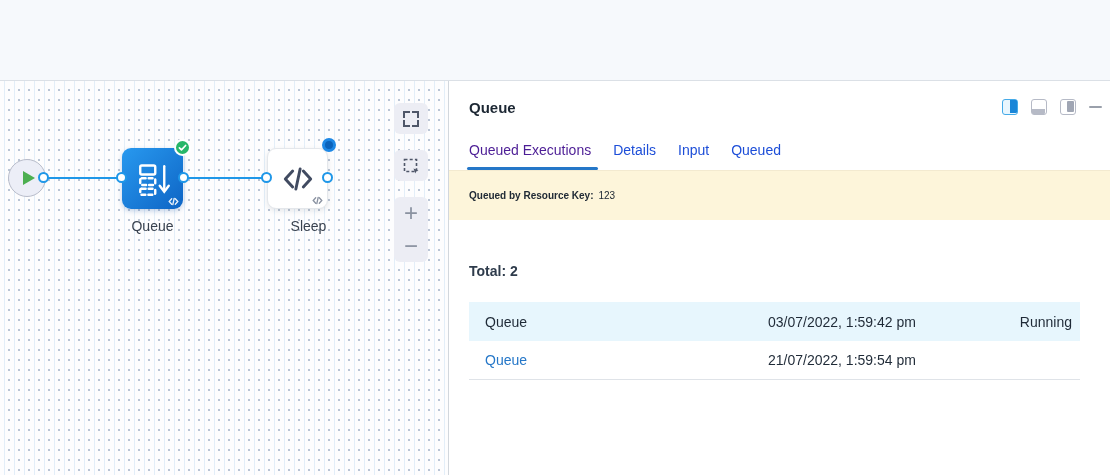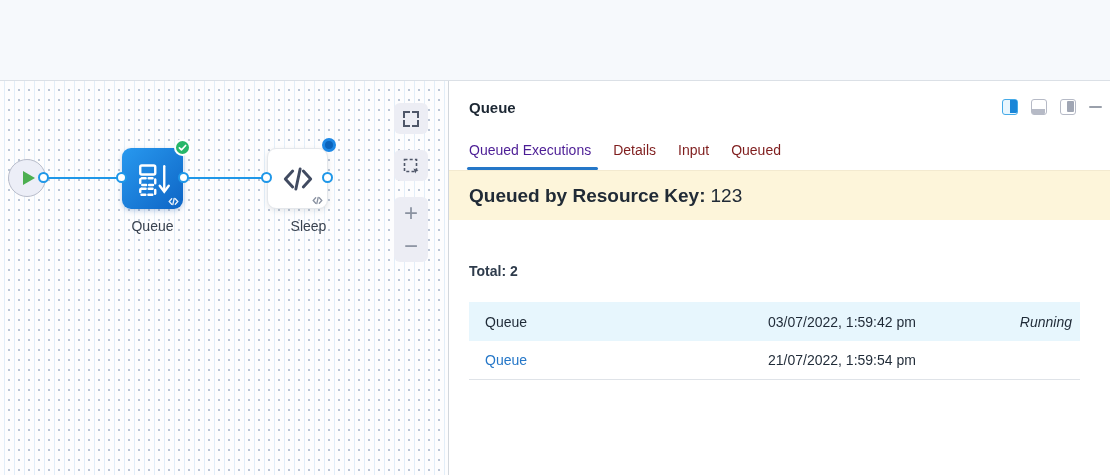--- a/index.html
+++ b/index.html
@@ -73,40 +73,40 @@
   .header-icons { display:flex; align-items:center; gap:13px; padding-right:0; }
   .dock { width:16px; height:16px; border:1.5px solid #b6bac6; border-radius:3px; position:relative;
           background:#fff; cursor:pointer; }
   .dock-left { border-color:#45aae8; background:#e9f6fe; }
   .dock-left::after { content:""; position:absolute; right:0; top:0; width:7px; height:13px; background:#1a86d8; border-radius:0 1px 1px 0; }
   .dock-bottom::after { content:""; position:absolute; left:0; bottom:0; width:13px; height:5px; background:#b6bac6; border-radius:0 0 1px 1px; }
   .dock-right::after { content:""; position:absolute; right:1px; top:1px; width:7px; height:11px; background:#a0a6b4; border-radius:1px; }
   .min-bar { width:13px; height:2.5px; background:#9aa0ab; border-radius:2px; cursor:pointer; }
 
   .tabs { display:flex; gap:22px; padding:0 20px; margin-top:26px; }
-  .tab { position:relative; font-size:14px; color:#7f1d1d; font-weight:500;
+  .tab { position:relative; font-size:14px; color:#1d4ed8; font-weight:500;
          padding-bottom:12px; cursor:pointer; }
   .tab.active { color:#4c1d95; font-weight:400; }
   .tab.active::after { content:""; position:absolute; left:-2px; right:-7px; bottom:0;
                        height:3px; border-radius:3px; background:#2577c8; }
 
   .banner { height:50px; background:#fdf5da; border-top:1px solid #f3ead0;
-            display:flex; align-items:center; padding:0 20px; font-size:19px; color:#212b36; }
+            display:flex; align-items:center; padding:0 20px; font-size:10px; color:#212b36; }
   .banner b { font-weight:700; margin-right:5px; }
 
   .content { padding:23px 30px 0 20px;margin-top:20px; }
   .total { font-size:14px; font-weight:700; color:#2e3b4b; margin-bottom:23px; }
 
   .row { display:grid; grid-template-columns:283px 1fr auto; align-items:center;
          height:39px; padding:0 8px 0 16px; font-size:14px; color:#1f2a37; cursor:pointer; }
   .row.highlight { background:#e7f6fd; }
   .row.bordered { border-bottom:1px solid #dfe3e8; }
   .row .name-link { color:#2577c8; }
   .row .ts { justify-self:start; }
-  .row .status { justify-self:end;font-style:italic; }
+  .row .status { justify-self:end; }
 
   svg { display:block; }
 </style>
 </head>
 <body>
 
 <div class="app">
 
   <div class="topbar"></div>
 

